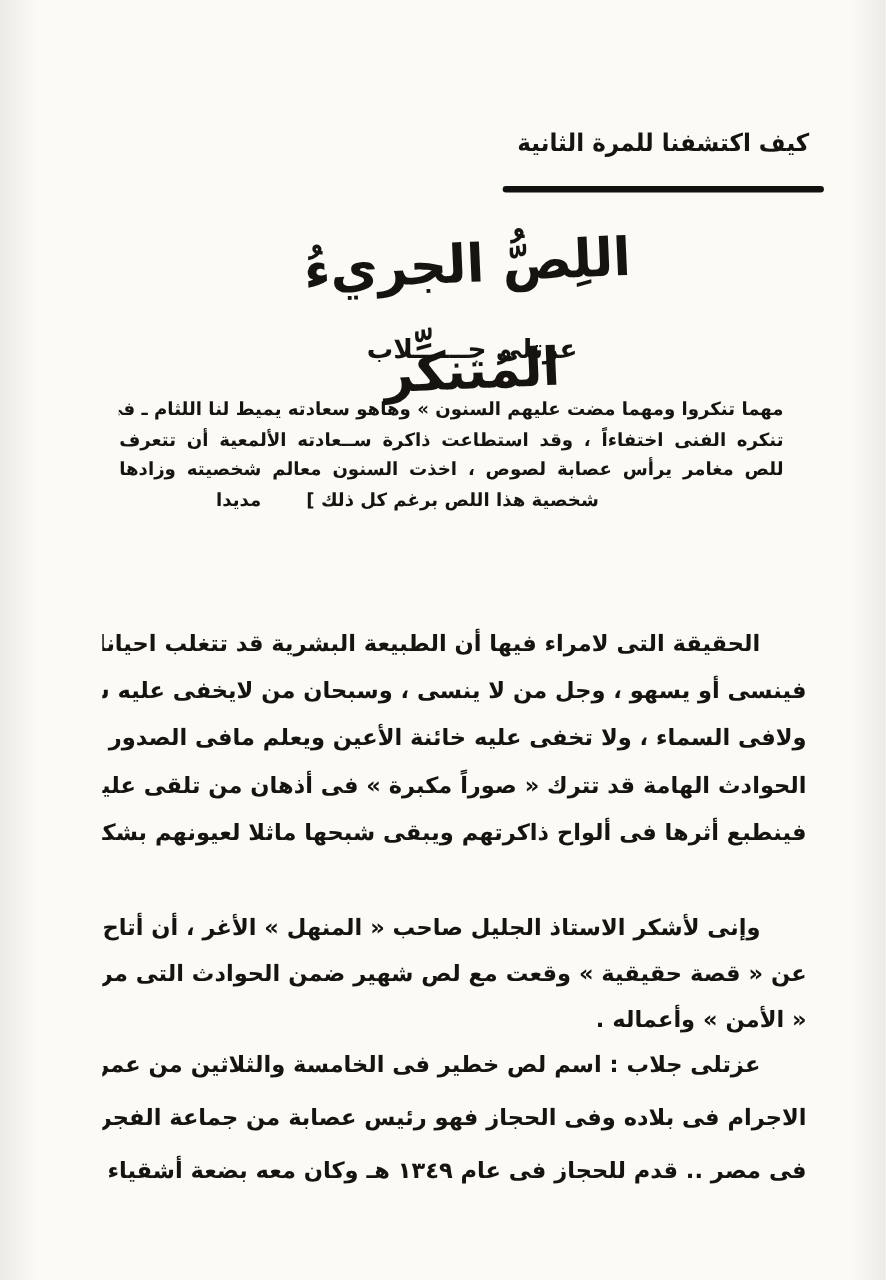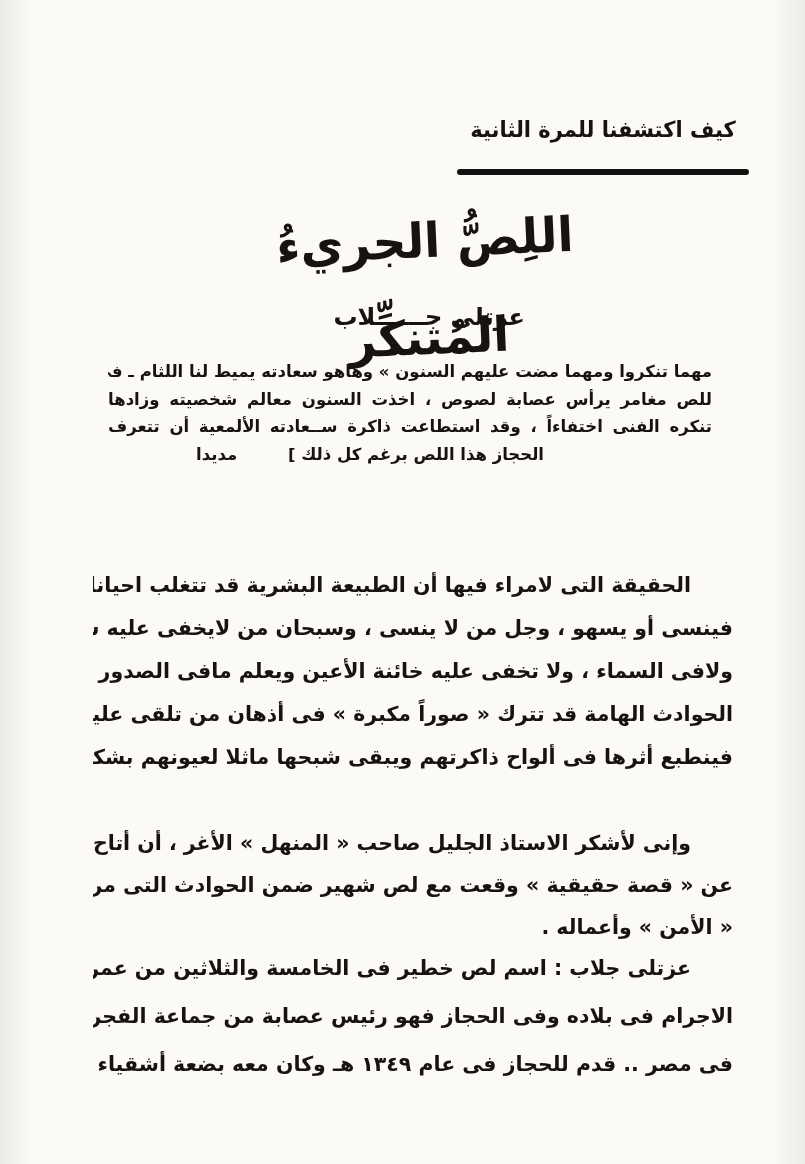--- a/index.html
+++ b/index.html
@@ -77,24 +77,24 @@
 
 <div class="running-head ink">كيف اكتشفنا للمرة الثانية</div>
 <div class="head-rule"></div>
 
 <div class="article-title ink">اللِصُّ الجريءُ المُتنكِّر</div>
 
 <div class="byline ink">عزتلى جــــــلاب</div>
 
 <div class="editor-note">
   <div class="nline">مهما تنكروا ومهما مضت عليهم السنون » وهاهو سعادته يميط لنا اللثام ـ فى</div>
+  <div class="nline">تنكره الفنى اختفاءاً ، وقد استطاعت ذاكرة ســعادته الألمعية أن تتعرف</div>
   <div class="nline">للص مغامر يرأس عصابة لصوص ، اخذت السنون معالم شخصيته وزادها</div>
-  <div class="nline">تنكره الفنى اختفاءاً ، وقد استطاعت ذاكرة ســعادته الألمعية أن تتعرف</div>
   <div class="nfooter">
-    <span>الحجاز هذا اللص برغم كل ذلك ]</span>
+    <span>شخصية هذا اللص برغم كل ذلك ]</span>
     <span>مديدا</span>
   </div>
 </div>
 
 <div class="para p1">
   <div class="bline indent">الحقيقة التى لامراء فيها أن الطبيعة البشرية قد تتغلب احيانا على الانسان</div>
   <div class="bline">فينسى أو يسهو ، وجل من لا ينسى ، وسبحان من لايخفى عليه شيء فى الارض</div>
   <div class="bline">ولافى السماء ، ولا تخفى عليه خائنة الأعين ويعلم مافى الصدور .. ومع ذلك فان</div>
   <div class="bline">الحوادث الهامة قد تترك « صوراً مكبرة » فى أذهان من تلقى عليهم مهام الامور</div>
   <div class="bline">فينطبع أثرها فى ألواح ذاكرتهم ويبقى شبحها ماثلا لعيونهم بشكل واضح</div>

